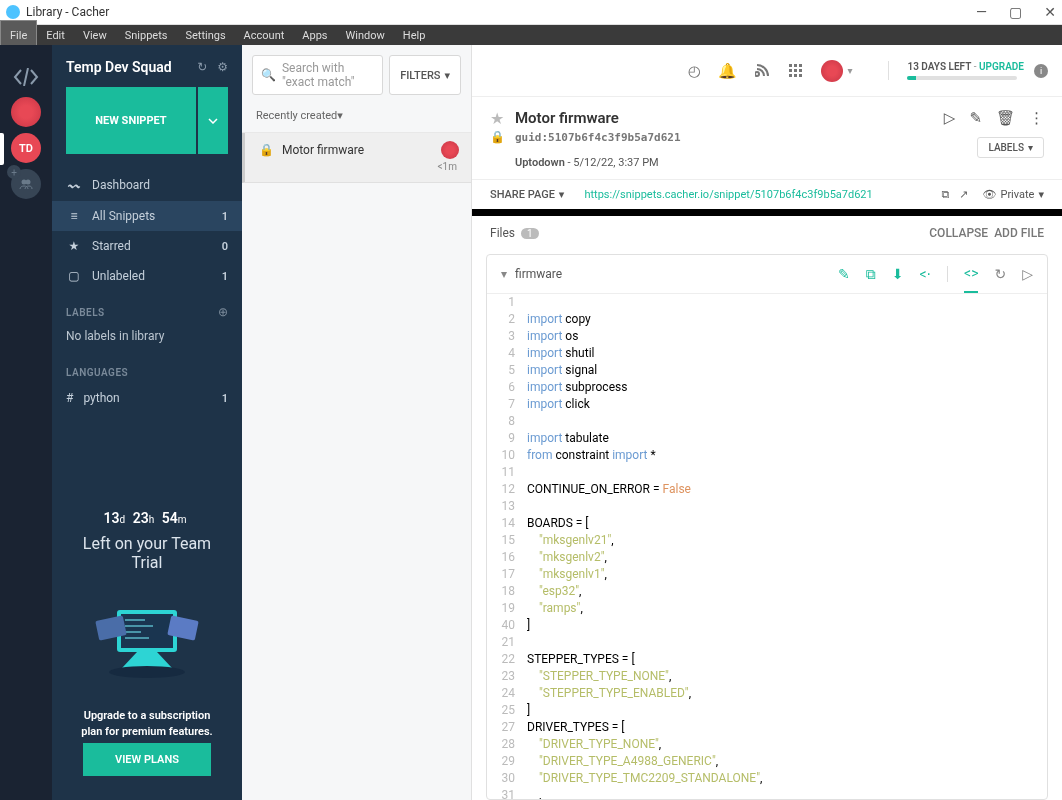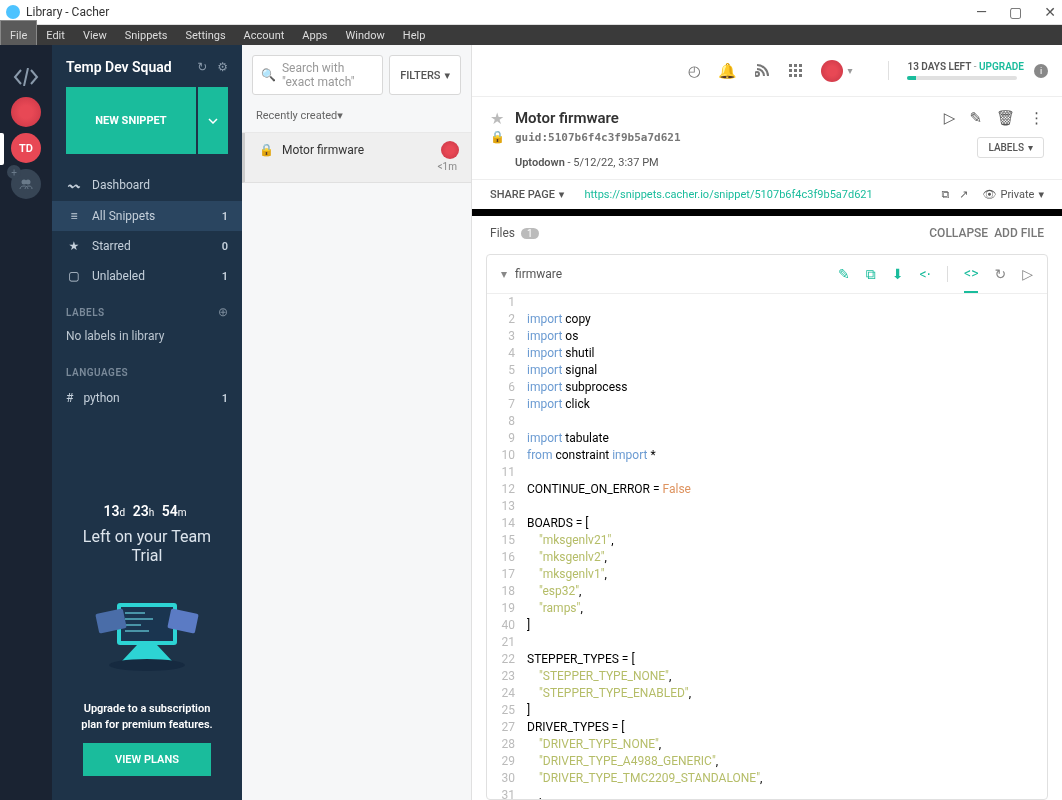--- a/index.html
+++ b/index.html
@@ -47,21 +47,21 @@
 .sidebar-empty { padding: 4px 14px 10px; font-size: 12px; color: #bbc6d0; }
 .lang-item { display: flex; align-items: center; padding: 7px 14px; gap: 10px; cursor: pointer; font-size: 12px; }
 .lang-item .count { margin-left: auto; font-size: 11px; font-weight: 600; }
 
 
 .trial-box { margin-top: auto; padding: 18px 14px 24px; text-align: center; }
 .trial-time { font-size: 14px; color: #fff; font-weight: 600; }
 .trial-time .unit { font-size: 10px; font-weight: 400; margin-right: 4px; }
 .trial-sub { font-size: 16px; color: #dce4ec; margin-top: 8px; }
 .trial-art { margin: 18px auto; width: 120px; height: 100px; position: relative; }
-.trial-msg { font-size: 11px; font-weight: 600; color: #fff; line-height: 1.4; margin-bottom: 11px; }
+.trial-msg { font-size: 11px; font-weight: 600; color: #fff; line-height: 1.4; margin-bottom: 4px; }
 .view-plans-btn { background: #1abc9c; color: #fff; border: none; padding: 10px 32px; font-size: 11px; font-weight: 600; cursor: pointer; }
 
 
 .snippet-list { width: 230px; background: #f6f7f8; border-right: 1px solid #e0e0e0; display: flex; flex-direction: column; }
 .search-row { padding: 10px 10px 8px; display: flex; gap: 6px; }
 .search-box { flex: 1; display: flex; align-items: center; background: #fff; border: 1px solid #d8d8d8; border-radius: 3px; padding: 5px 8px; font-size: 12px; color: #888; gap: 6px; }
 .filters-btn { background: #fff; border: 1px solid #d8d8d8; border-radius: 3px; padding: 5px 10px; font-size: 11px; color: #555; font-weight: 500; cursor: pointer; display: flex; align-items: center; gap: 4px; }
 .sort-row { padding: 6px 14px 10px; font-size: 11px; color: #666; display: flex; align-items: center; gap: 0; border-bottom: 1px solid #e8e8e8; }
 .snippet-item { padding: 10px 14px; background: #efefef; border-bottom: 1px solid #e0e0e0; cursor: pointer; position: relative; border-left: 3px solid #ccc; }
 .snippet-item-row1 { display: flex; align-items: center; gap: 8px; font-size: 12px; color: #333; }

